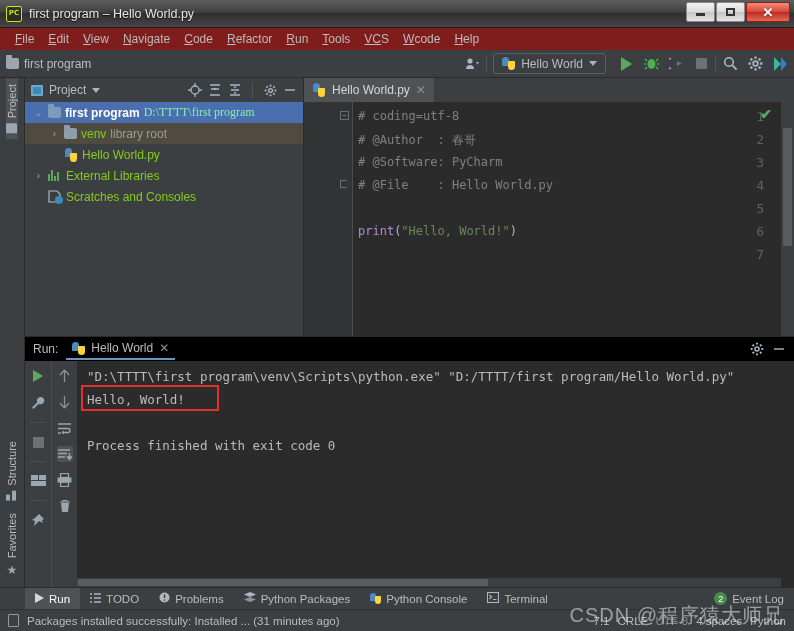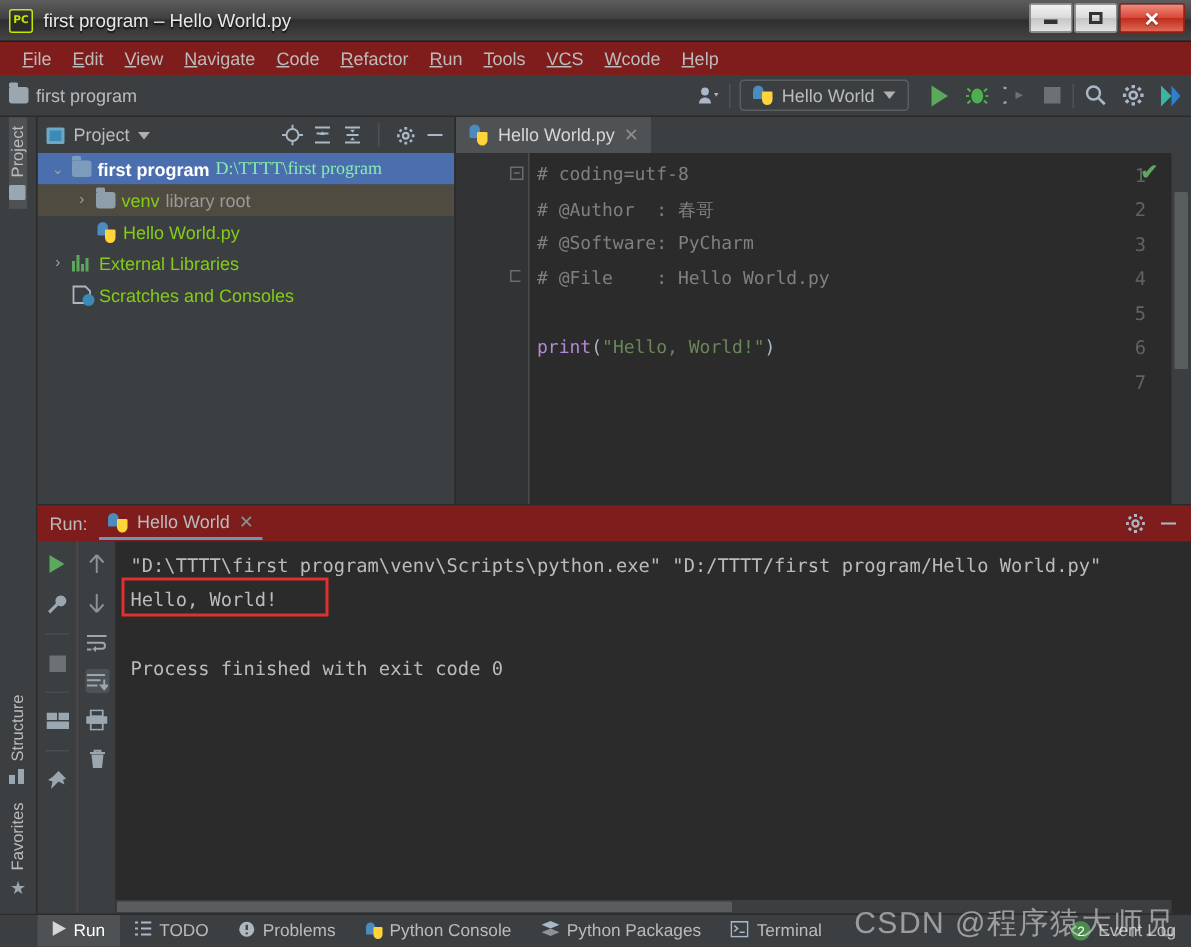--- a/index.html
+++ b/index.html
@@ -158,21 +158,21 @@
   }
   .c-comment{color:#808080;}
   .c-fn{color:#b389d9;}
   .c-str{color:#6a8759;}
   .c-paren{color:#a9b7c6;}
   .check { position:absolute; right:22px; top:4px; color:#5ca85c; font-size:14px; font-weight:bold;}
   .escroll { position:absolute; right:0; top:0; bottom:0; width:13px; background:#3c3f41;}
   .escroll .thumb{position:absolute;left:2px;top:26px;width:9px;height:118px;background:#5a5d5e;border-radius:1px;}
 
   
-  .runpanel { flex:1 1 auto; display:flex; flex-direction:column; min-height:0; background:#7f1d1d; border-top:1px solid #2b2b2b;}
+  .runpanel { flex:1 1 auto; display:flex; flex-direction:column; min-height:0; background:#000000; border-top:1px solid #2b2b2b;}
   .run-head { height:24px; flex:0 0 24px; display:flex; align-items:center; gap:8px; padding:0 8px; font-size:12px; color:#bbb;}
   .run-tab { display:flex; align-items:center; gap:6px; padding:0 6px; height:22px; border-bottom:2px solid #6897bb; }
   .rh-spacer{flex:1 1 auto;}
   .run-body{flex:1 1 auto; display:flex; min-height:0;}
   .run-tools{width:26px;flex:0 0 26px;display:flex;flex-direction:column;align-items:center;gap:11px;padding-top:7px;background:#3c3f41;}
   .run-tools2{width:26px;flex:0 0 26px;display:flex;flex-direction:column;align-items:center;gap:10px;padding-top:7px;background:#3c3f41;border-left:1px solid #4a4d4e;}
   .rt { width:16px;height:16px;display:flex;align-items:center;justify-content:center;color:#9aa7b0;font-size:13px;}
   .rt.act{background:#4e5254;border-radius:2px;}
   .rt-sep{width:16px;height:1px;background:#4a4d4e;}
   .console{flex:1 1 auto;background:#2b2b2b;position:relative;overflow:hidden;font-family:"DejaVu Sans Mono", monospace;font-size:12.5px;color:#bbbbbb;}
@@ -574,42 +574,52 @@
       <span>TODO</span>
     </div>
     <div class="tw">
       <span><svg width="11" height="11" viewBox="0 0 11 11">
             <circle cx="5.5" cy="5.5" r="5" fill="#b0b8bd"></circle>
             <path d="M5.5 2.5v3.5M5.5 7.6v1.2" stroke="#3c3f41" stroke-width="1.5"></path>
           </svg></span>
       <span>Problems</span>
     </div>
     <div class="tw">
+      <span><svg width="12" height="11" viewBox="0 0 12 11">
+            <path d="M6 0l6 2.5L6 5 0 2.5z" fill="#a9b7c6"></path>
+            <path d="M6 5l6 2.5L6 10 0 7.5z" fill="#8b9399"></path>
+          </svg></span>
+      <span>Python Packages</span>
+    </div>
+    <div class="tw">
       <span class="py-ico" style="width:11px;height:11px">
           <span class="b1" style="width:6px;height:8px"></span>
           <span class="b2" style="width:6px;height:8px"></span>
         </span>
       <span>Python Console</span>
-    </div>
-    <div class="tw">
-      <span><svg width="12" height="11" viewBox="0 0 12 11">
-            <path d="M6 0l6 2.5L6 5 0 2.5z" fill="#a9b7c6"></path>
-            <path d="M6 5l6 2.5L6 10 0 7.5z" fill="#8b9399"></path>
-          </svg></span>
-      <span>Python Packages</span>
     </div>
     <div class="tw">
       <span><svg width="12" height="11" viewBox="0 0 12 11">
             <rect x="0.5" y="0.5" width="11" height="10" fill="none" stroke="#a9b7c6" stroke-width="1.1"></rect>
             <path d="M2.5 3l2.2 2-2.2 2M6 7.5h3.5" stroke="#a9b7c6" stroke-width="1.1" fill="none"></path>
           </svg></span>
       <span>Terminal</span>
     </div>
     <div class="tw-spacer"></div>
     <div class="tw">
       <span class="badge">2</span>
       <span>Event Log</span>
     </div>
   </div>
 
+  <div class="statusbar">
+    <span class="sb-ico"></span>
+    <span>Packages installed successfully: Installed ... (31 minutes ago)</span>
+    <span class="sb-spacer"></span>
+    <span>7:1</span>
+    <span>CRLF</span>
+    <span class="sb-dim">UTF-8</span>
+    <span>4 spaces</span>
+    <span>Python</span>
+  </div>
 
   <div class="watermark">CSDN @程序猿大师兄</div>
 </div>
 
 </body></html>

